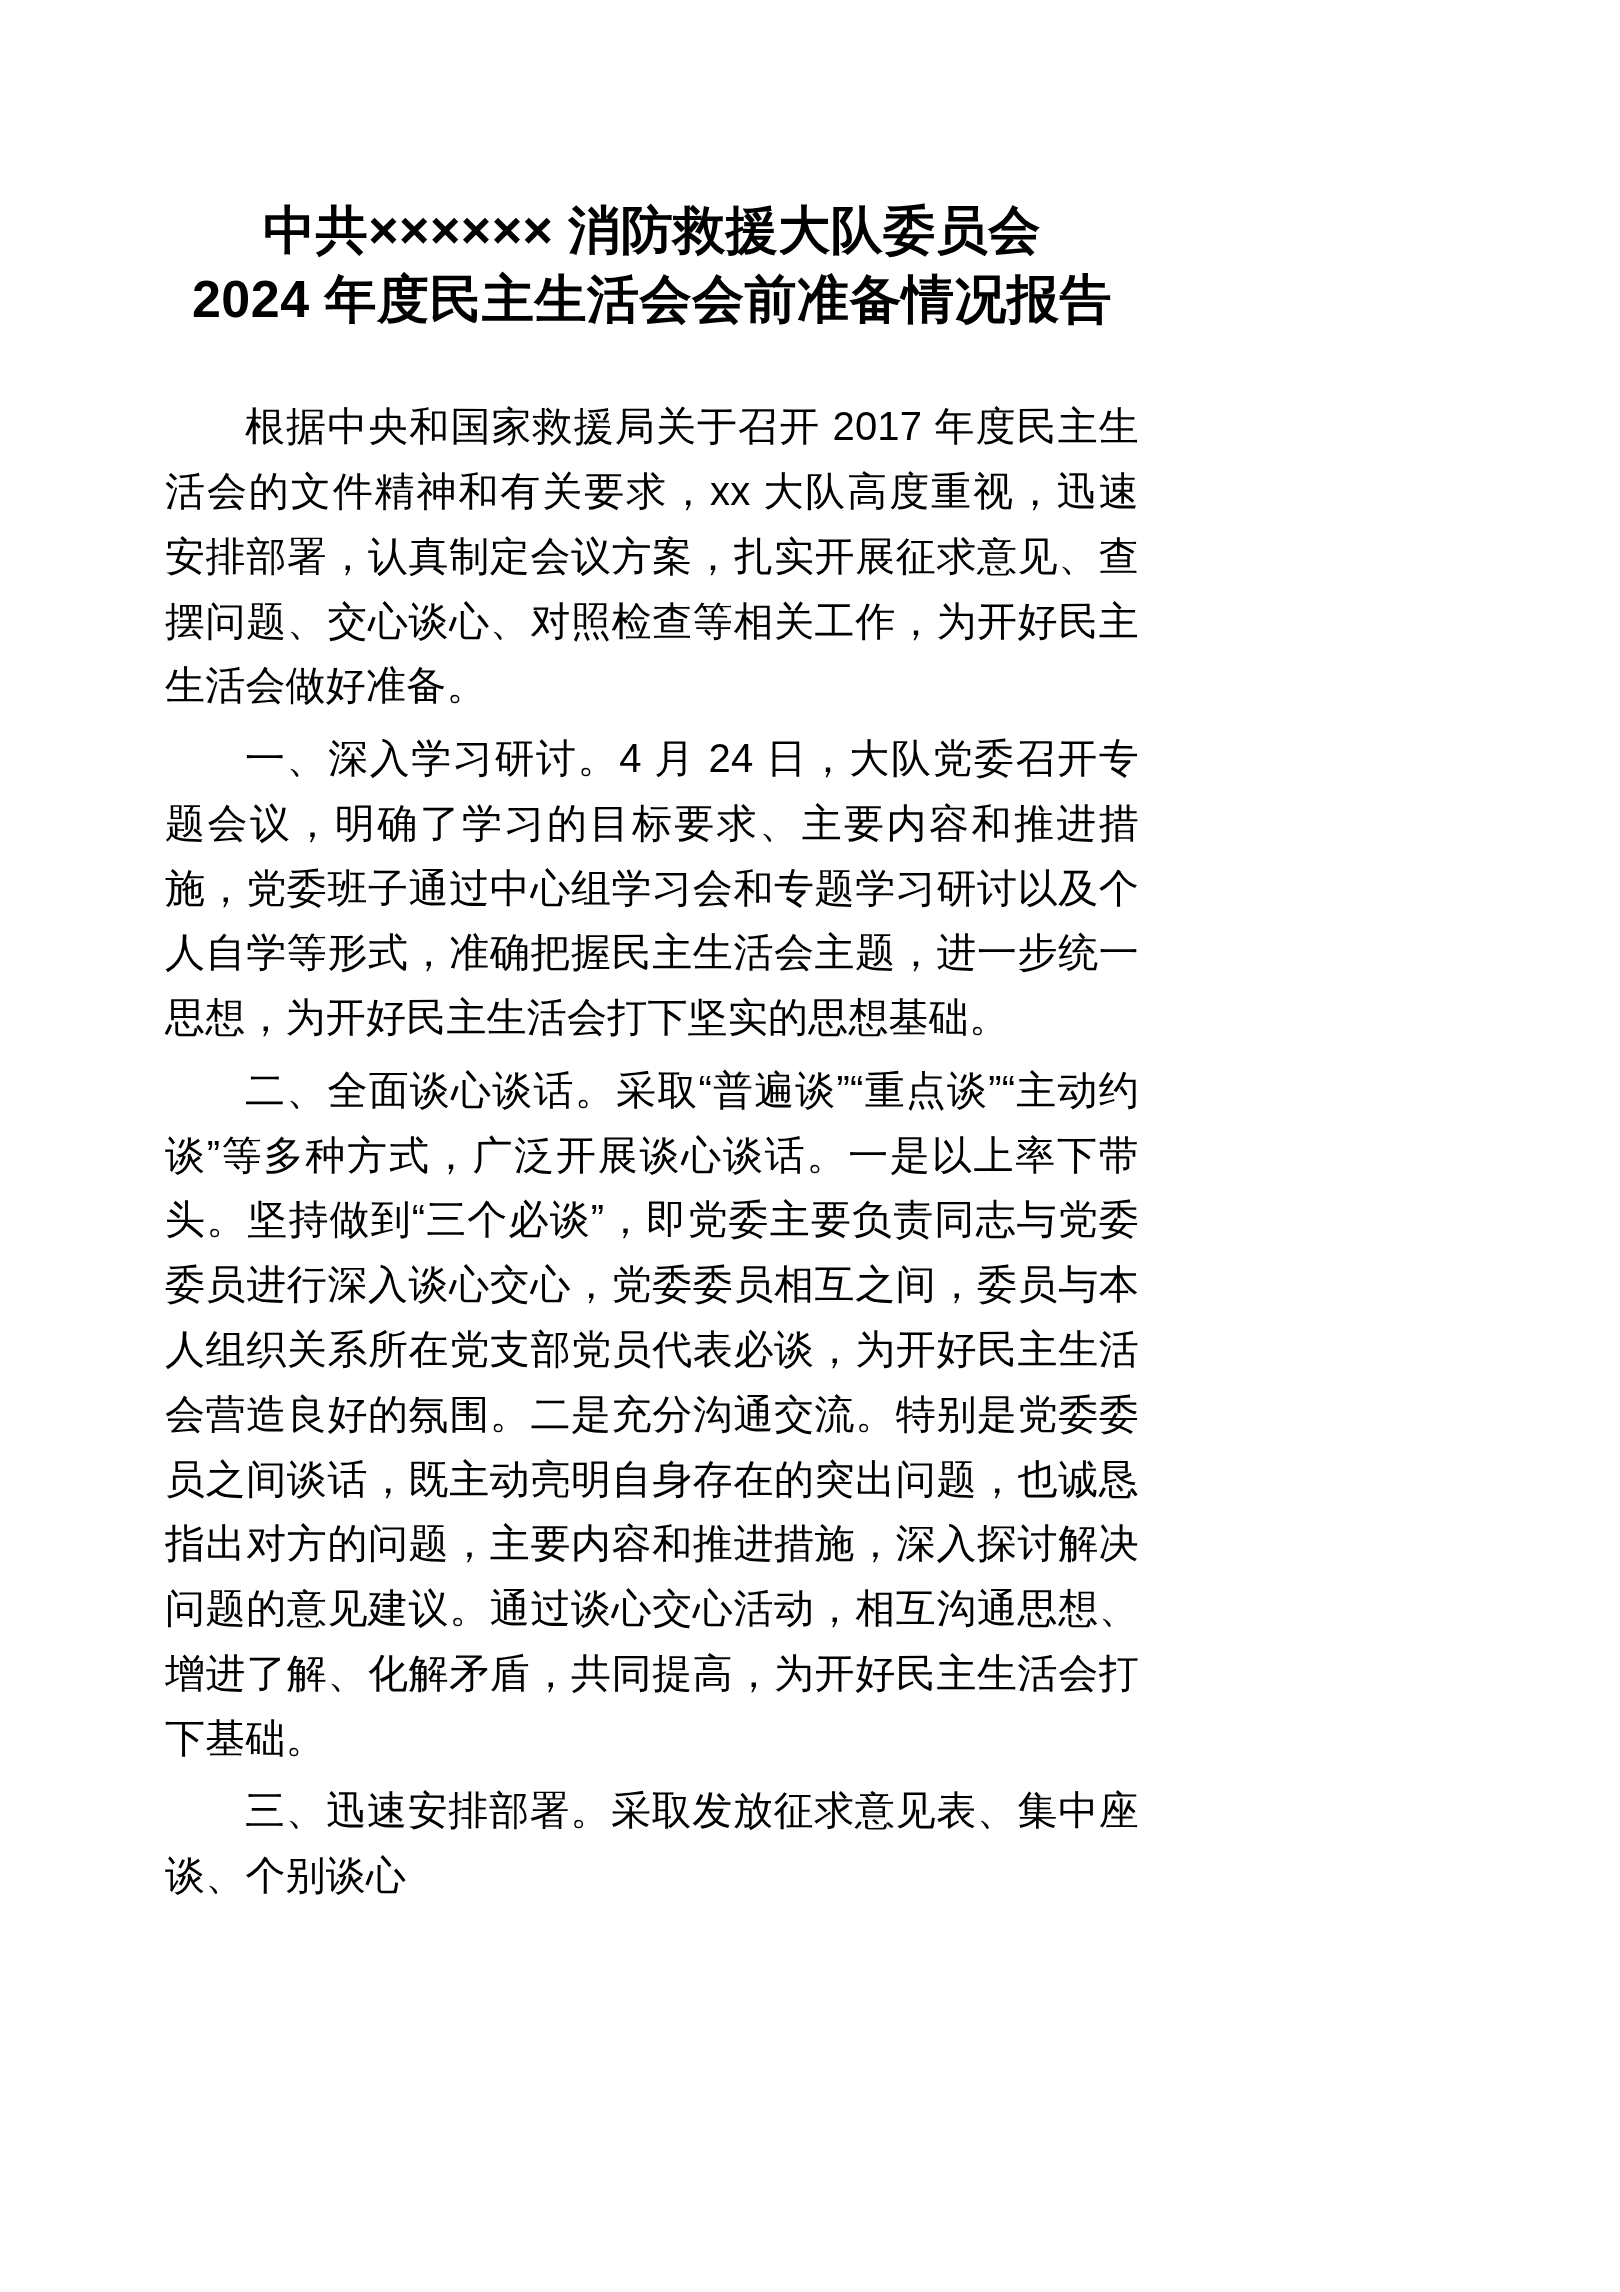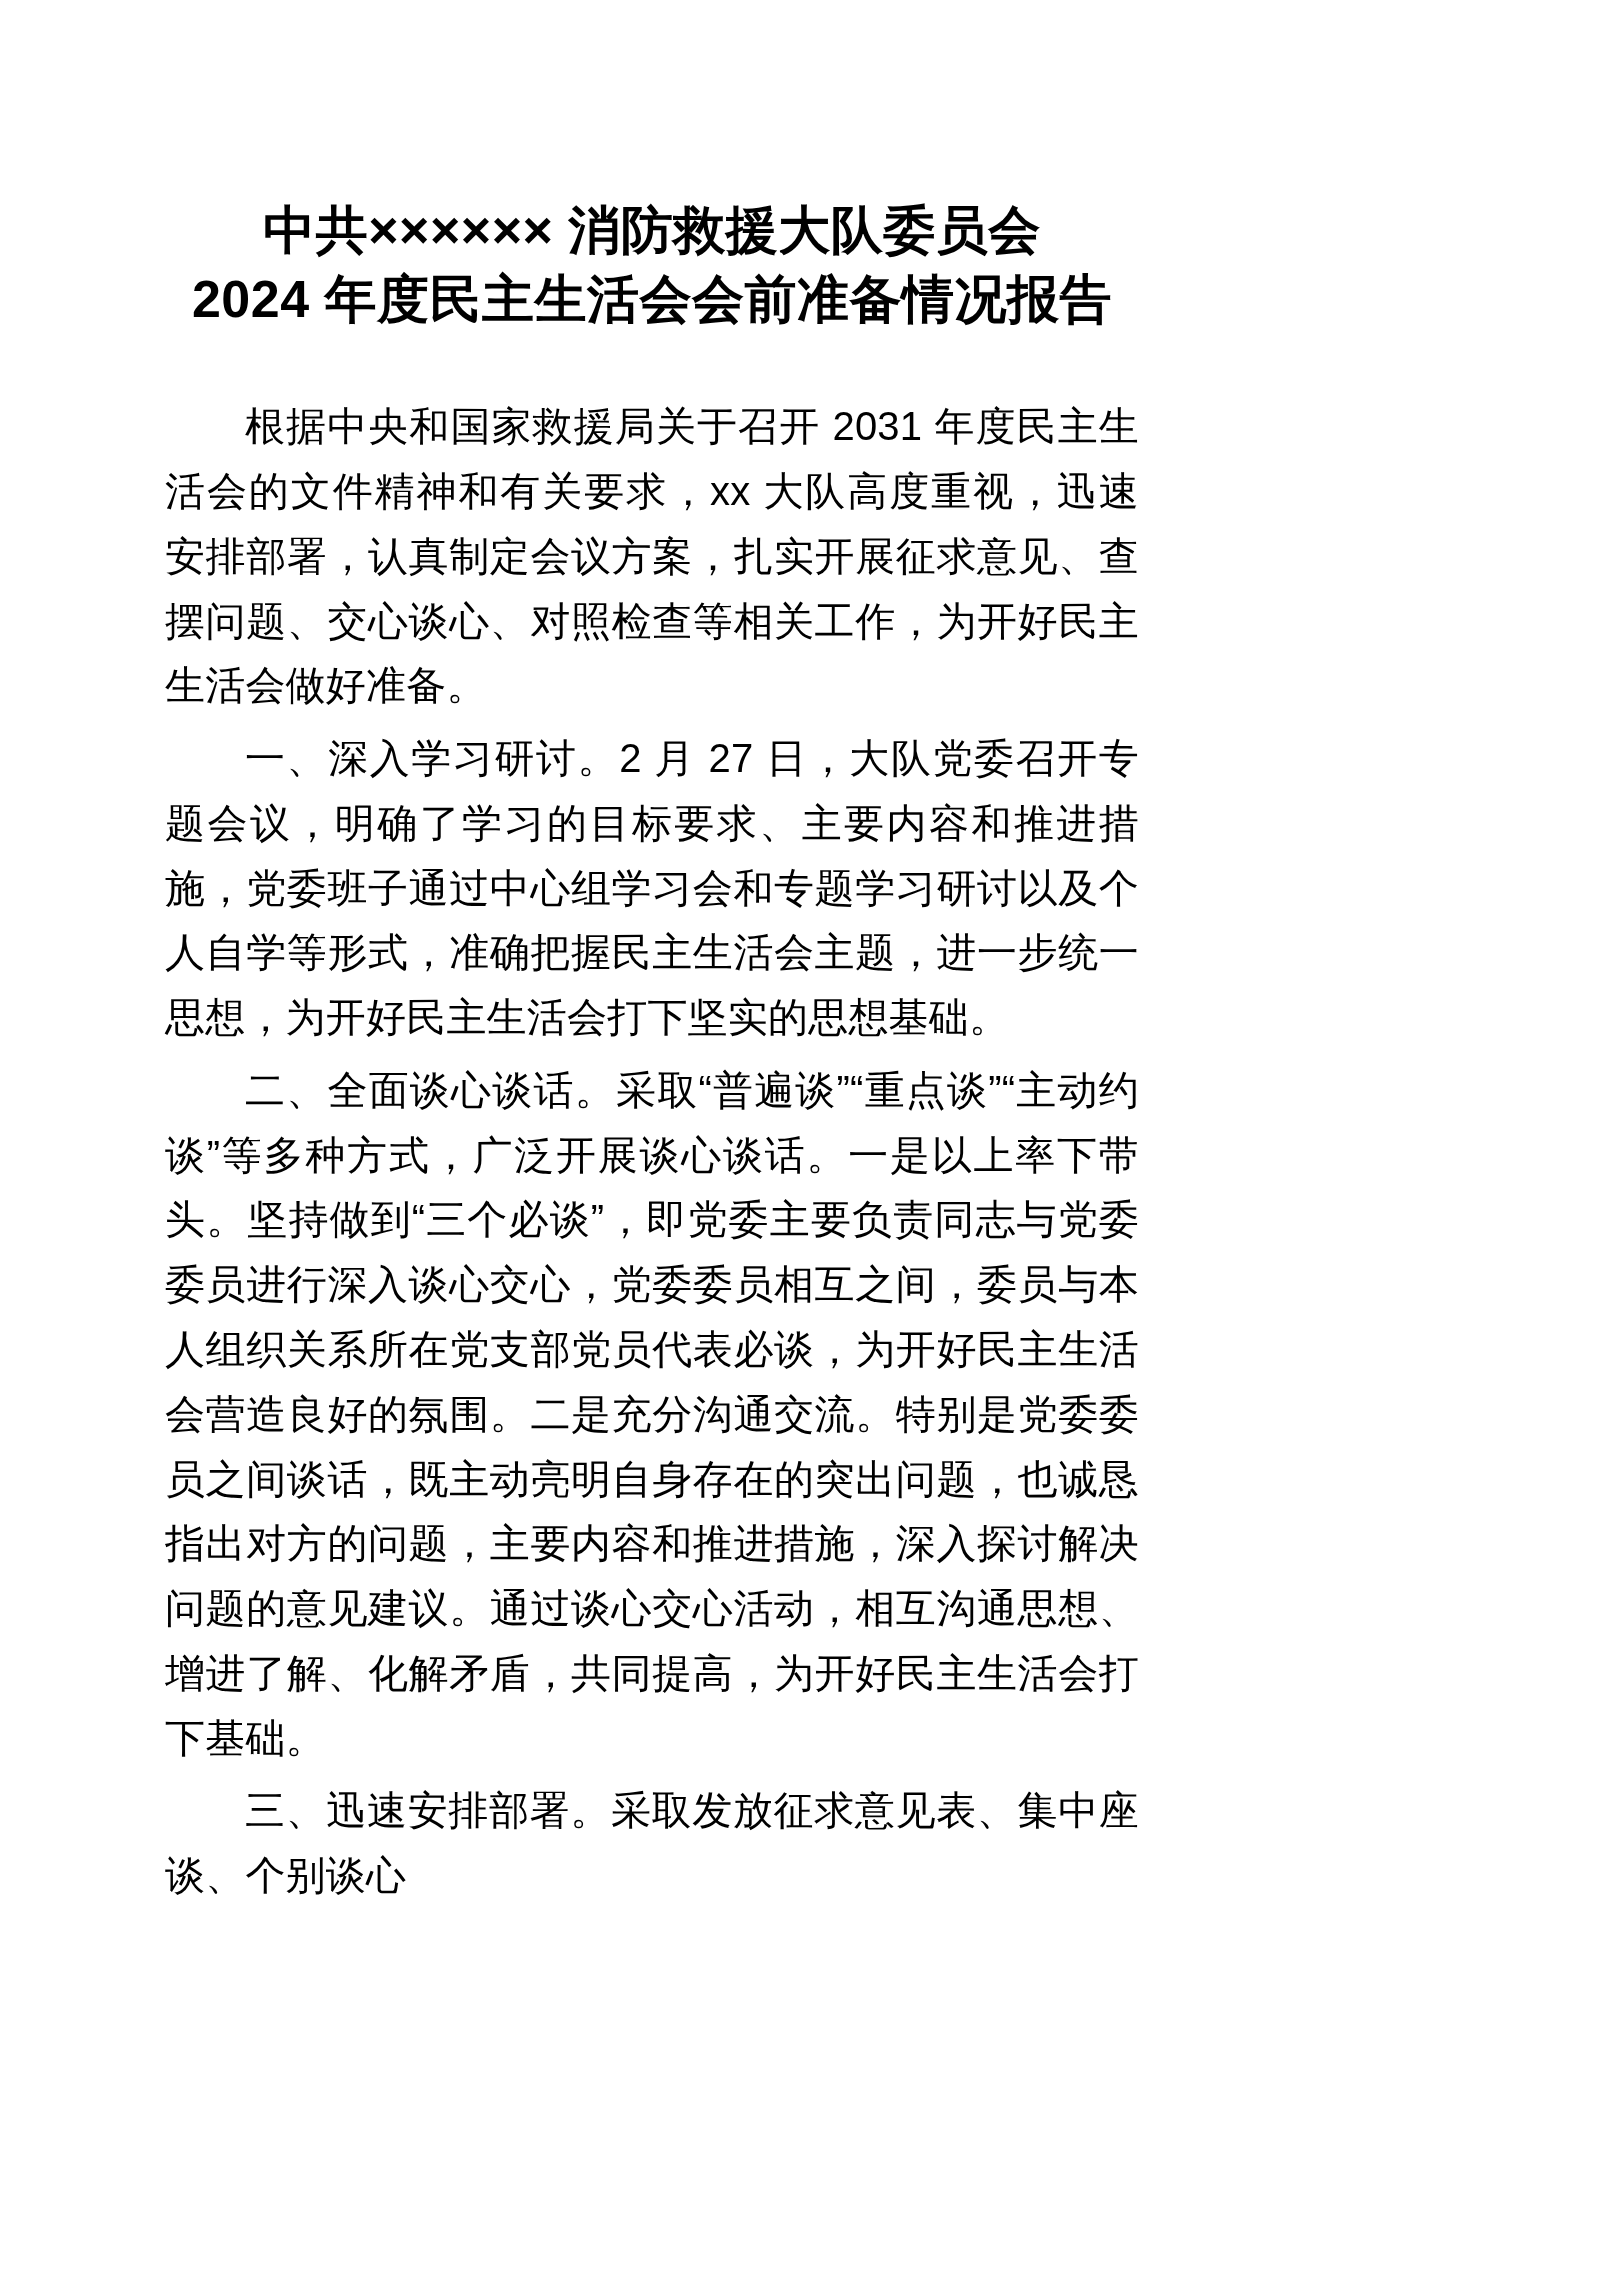--- a/index.html
+++ b/index.html
@@ -48,20 +48,20 @@
 </style>
 </head>
 <body>
 
 <div class="page">
 
   <h1 class="doc-title">中共×××××× 消防救援大队委员会
 2024 年度民主生活会会前准备情况报告</h1>
 
   <div class="doc-body">
-    <p class="para">根据中央和国家救援局关于召开 2031 年度民主生活会的文件精神和有关要求，xx 大队高度重视，迅速安排部署，认真制定会议方案，扎实开展征求意见、查摆问题、交心谈心、对照检查等相关工作，为开好民主生活会做好准备。</p>
-    <p class="para">一、深入学习研讨。2 月 27 日，大队党委召开专题会议，明确了学习的目标要求、主要内容和推进措施，党委班子通过中心组学习会和专题学习研讨以及个人自学等形式，准确把握民主生活会主题，进一步统一思想，为开好民主生活会打下坚实的思想基础。</p>
+    <p class="para">根据中央和国家救援局关于召开 2017 年度民主生活会的文件精神和有关要求，xx 大队高度重视，迅速安排部署，认真制定会议方案，扎实开展征求意见、查摆问题、交心谈心、对照检查等相关工作，为开好民主生活会做好准备。</p>
+    <p class="para">一、深入学习研讨。4 月 24 日，大队党委召开专题会议，明确了学习的目标要求、主要内容和推进措施，党委班子通过中心组学习会和专题学习研讨以及个人自学等形式，准确把握民主生活会主题，进一步统一思想，为开好民主生活会打下坚实的思想基础。</p>
     <p class="para">二、全面谈心谈话。采取“普遍谈”“重点谈”“主动约谈”等多种方式，广泛开展谈心谈话。一是以上率下带头。坚持做到“三个必谈”，即党委主要负责同志与党委委员进行深入谈心交心，党委委员相互之间，委员与本人组织关系所在党支部党员代表必谈，为开好民主生活会营造良好的氛围。二是充分沟通交流。特别是党委委员之间谈话，既主动亮明自身存在的突出问题，也诚恳指出对方的问题，主要内容和推进措施，深入探讨解决问题的意见建议。通过谈心交心活动，相互沟通思想、增进了解、化解矛盾，共同提高，为开好民主生活会打下基础。</p>
     <p class="para">三、迅速安排部署。采取发放征求意见表、集中座谈、个别谈心</p>
   </div>
 
 </div>
 
 
 </body></html>

